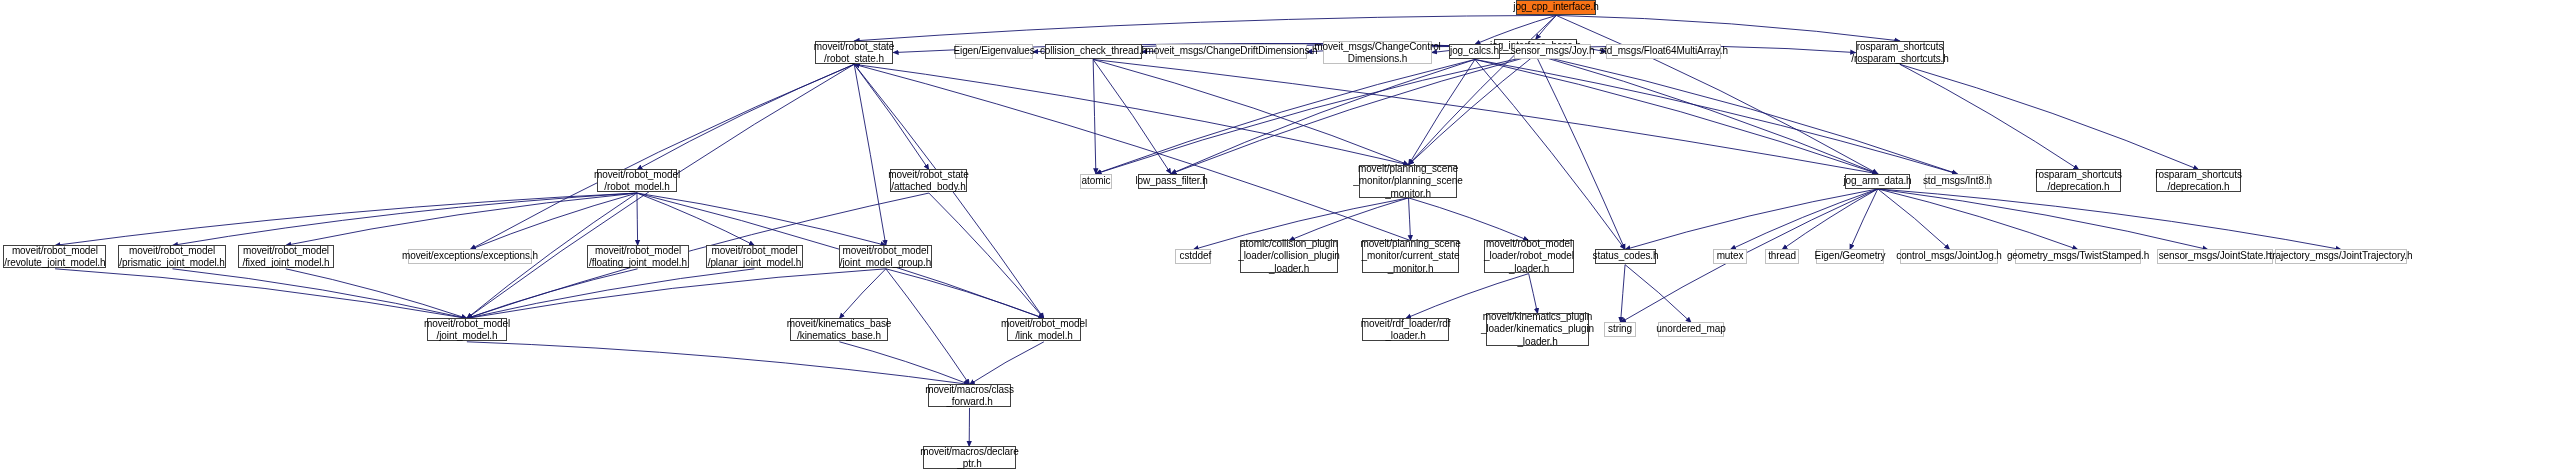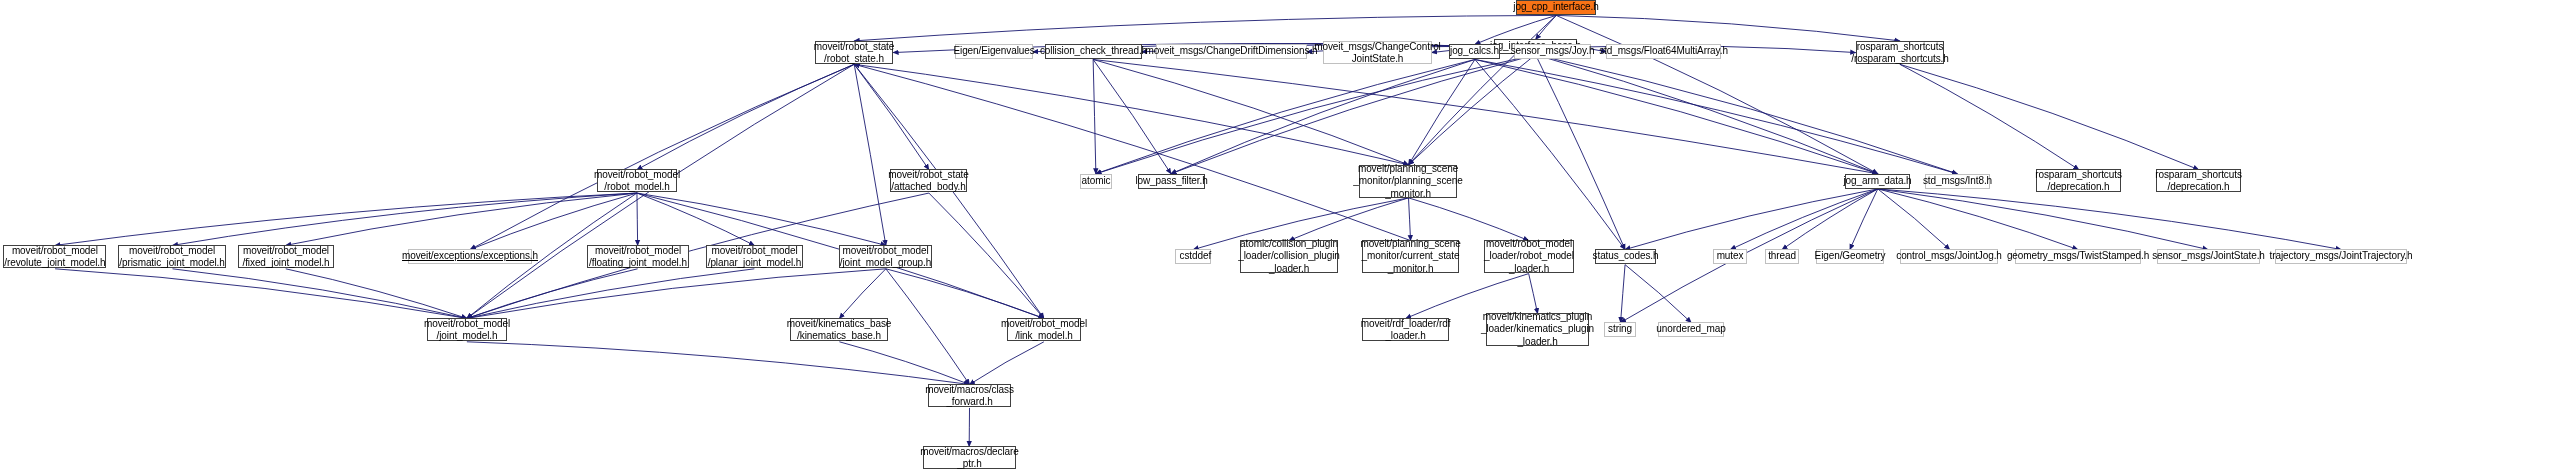--- a/index.html
+++ b/index.html
@@ -107,21 +107,21 @@
   </svg>
   <div id="nodes">
       <div class="node root hdr" style="left: 1516px; top: 0px; width: 80px; height: 15px;">jog_cpp_interface.h</div>
       <div class="node hdr" style="left: 1494px; top: 39px; width: 83px; height: 15px;">jog_interface_base.h</div>
       <div class="node hdr" style="left: 815px; top: 41px; width: 78px; height: 23.4px;">moveit/robot_state
 /robot_state.h</div>
       <div class="node " style="left: 955px; top: 44px; width: 78px; height: 15px;">Eigen/Eigenvalues</div>
       <div class="node hdr" style="left: 1045px; top: 44px; width: 97px; height: 15px;">collision_check_thread.h</div>
       <div class="node " style="left: 1156px; top: 44px; width: 151px; height: 15px;">moveit_msgs/ChangeDriftDimensions.h</div>
       <div class="node " style="left: 1323px; top: 41px; width: 109px; height: 23.4px;">moveit_msgs/ChangeControl
-JointState.h</div>
+Dimensions.h</div>
       <div class="node hdr" style="left: 1449px; top: 44px; width: 51px; height: 15px;">jog_calcs.h</div>
       <div class="node " style="left: 1514px; top: 44px; width: 77px; height: 15px;">sensor_msgs/Joy.h</div>
       <div class="node " style="left: 1606px; top: 44px; width: 115px; height: 15px; text-align: center;">std_msgs/Float64MultiArray.h</div>
       <div class="node hdr" style="left: 1856px; top: 41px; width: 88px; height: 23.4px;">rosparam_shortcuts
 /rosparam_shortcuts.h</div>
       <div class="node hdr" style="left: 597px; top: 169px; width: 80px; height: 23.4px;">moveit/robot_model
 /robot_model.h</div>
       <div class="node hdr" style="left: 890px; top: 169px; width: 77px; height: 23.4px;">moveit/robot_state
 /attached_body.h</div>
       <div class="node " style="left: 1080px; top: 174px; width: 32px; height: 15px;">atomic</div>
@@ -134,21 +134,21 @@
       <div class="node hdr" style="left: 2036px; top: 169px; width: 85px; height: 23.4px;">rosparam_shortcuts
 /deprecation.h</div>
       <div class="node hdr" style="left: 2156px; top: 169px; width: 85px; height: 23.4px;">rosparam_shortcuts
 /deprecation.h</div>
       <div class="node hdr" style="left: 3.4px; top: 245px; width: 103px; height: 23.4px;">moveit/robot_model
 /revolute_joint_model.h</div>
       <div class="node hdr" style="left: 118px; top: 245px; width: 108px; height: 23.4px;">moveit/robot_model
 /prismatic_joint_model.h</div>
       <div class="node hdr" style="left: 238px; top: 245px; width: 96px; height: 23.4px;">moveit/robot_model
 /fixed_joint_model.h</div>
-      <div class="node " style="left: 408px; top: 249px; width: 124px; height: 15px; text-decoration: underline;">moveit/exceptions/exceptions.h</div>
+      <div class="node " style="left: 408px; top: 249px; width: 124px; height: 15px;">moveit/exceptions/exceptions.h</div>
       <div class="node hdr" style="left: 587px; top: 245px; width: 102px; height: 23.4px;">moveit/robot_model
 /floating_joint_model.h</div>
       <div class="node hdr" style="left: 706px; top: 245px; width: 97px; height: 23.4px;">moveit/robot_model
 /planar_joint_model.h</div>
       <div class="node hdr" style="left: 839px; top: 245px; width: 93px; height: 23.4px;">moveit/robot_model
 /joint_model_group.h</div>
       <div class="node " style="left: 1175px; top: 249px; width: 36px; height: 15px; padding-left: 8px;">cstddef</div>
       <div class="node hdr" style="left: 1240px; top: 240px; width: 98px; height: 33px;">atomic/collision_plugin
 _loader/collision_plugin
 _loader.h</div>
@@ -157,21 +157,21 @@
 _monitor.h</div>
       <div class="node hdr" style="left: 1484px; top: 240px; width: 90px; height: 33px;">moveit/robot_model
 _loader/robot_model
 _loader.h</div>
       <div class="node hdr" style="left: 1595px; top: 249px; width: 61px; height: 15px;">status_codes.h</div>
       <div class="node " style="left: 1713px; top: 249px; width: 34px; height: 15px;">mutex</div>
       <div class="node " style="left: 1765px; top: 249px; width: 34px; height: 15px;">thread</div>
       <div class="node " style="left: 1816px; top: 249px; width: 68px; height: 15px;">Eigen/Geometry</div>
       <div class="node " style="left: 1900px; top: 249px; width: 98px; height: 15px;">control_msgs/JointJog.h</div>
       <div class="node " style="left: 2015px; top: 249px; width: 126px; height: 15px;">geometry_msgs/TwistStamped.h</div>
-      <div class="node " style="left: 2157px; top: 249px; width: 103px; height: 15px;">sensor_msgs/JointState.h</div>
+      <div class="node " style="left: 2157px; top: 249px; width: 116px; height: 15px;">sensor_msgs/JointState.h</div>
       <div class="node " style="left: 2275px; top: 249px; width: 132px; height: 15px;">trajectory_msgs/JointTrajectory.h</div>
       <div class="node hdr" style="left: 427px; top: 318px; width: 80px; height: 23.4px;">moveit/robot_model
 /joint_model.h</div>
       <div class="node hdr" style="left: 790px; top: 318px; width: 98px; height: 23.4px;">moveit/kinematics_base
 /kinematics_base.h</div>
       <div class="node hdr" style="left: 1007px; top: 318px; width: 74px; height: 23.4px;">moveit/robot_model
 /link_model.h</div>
       <div class="node hdr" style="left: 1362px; top: 318px; width: 87px; height: 23.4px;">moveit/rdf_loader/rdf
 _loader.h</div>
       <div class="node hdr" style="left: 1486px; top: 313px; width: 103px; height: 33px;">moveit/kinematics_plugin

